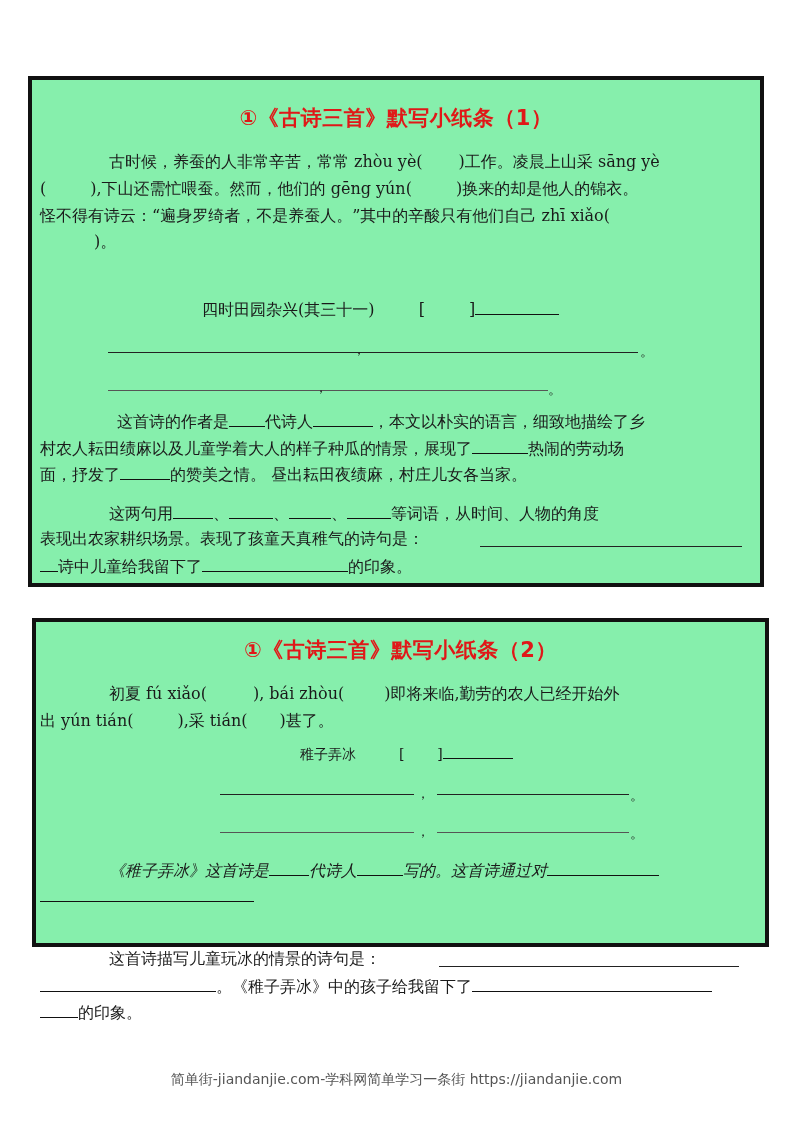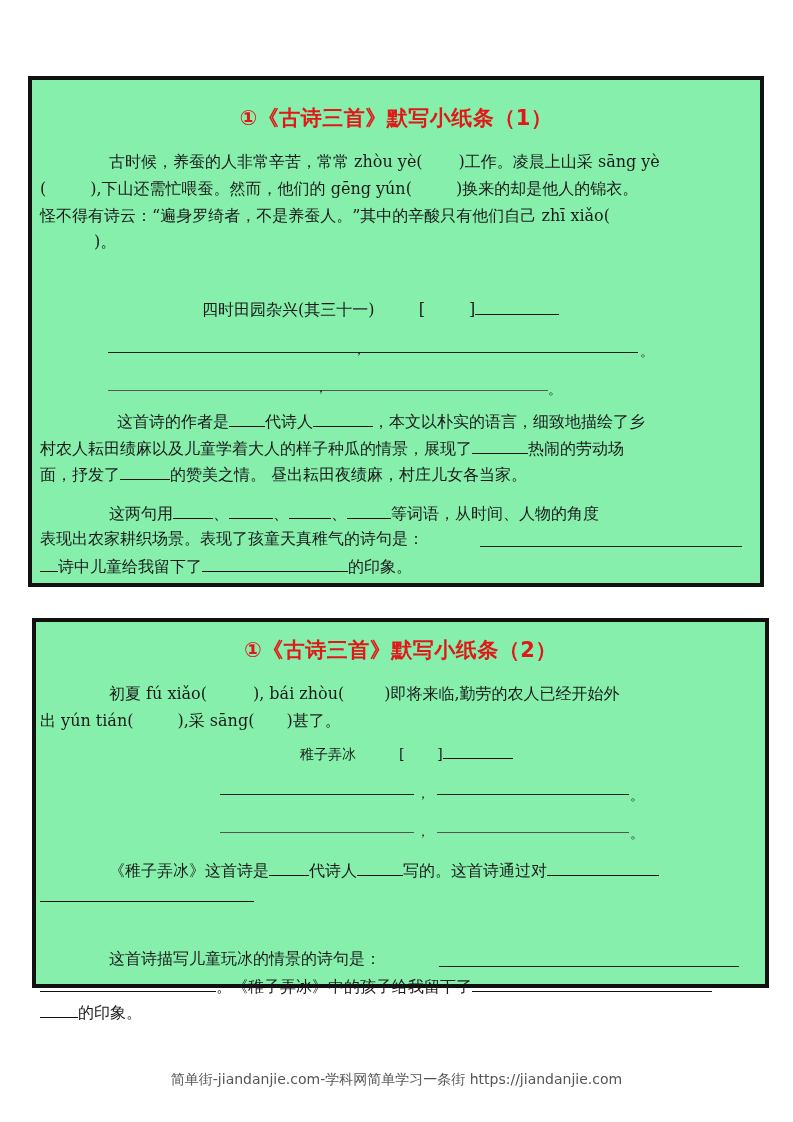--- a/index.html
+++ b/index.html
@@ -1,20 +1,20 @@
 <!DOCTYPE html>
 <html><head>
   <meta charset="utf-8">
   <style>
     html, body { margin: 0; padding: 0; background: #ffffff; }
     body { width: 793px; height: 1122px; position: relative; overflow: hidden;
            font-family: "DejaVu Serif", "Liberation Serif", serif; color: #1a1a1a; }
     .card { position: absolute; border: 4px solid #111111; background: #86efac; box-sizing: border-box; }
     #card1 { left: 28px; top: 76px; width: 736px; height: 511px; }
-    #card2 { left: 32px; top: 618px; width: 737px; height: 370px; }
+    #card2 { left: 32px; top: 618px; width: 737px; height: 329px; }
     .title { position: absolute; left: 0; right: 0; text-align: center;
              font-family: "DejaVu Sans", "Liberation Sans", sans-serif; font-weight: bold;
              font-size: 21px; color: #e01818; letter-spacing: 0.5px; white-space: nowrap; }
     .line { position: absolute; font-size: 16px; line-height: 20px; white-space: nowrap; }
     .blank { display: inline-block; border-bottom: 1px solid #111; height: 16px; vertical-align: baseline; }
     .rule { position: absolute; height: 0; border-top: 1px solid #222; }
     .punct { position: absolute; font-size: 14px; line-height: 14px; }
     .paren { display: inline-block; }
     .footer { position: absolute; left: 0; right: 0; top: 1071px; text-align: center;
               font-family: "DejaVu Sans", "Liberation Sans", sans-serif; font-size: 14px; color: #555; }
@@ -72,42 +72,42 @@
   </div>
 </div>
 
 <div id="card2" class="card">
   <div class="title" style="top:14px;">①《古诗三首》默写小纸条（2）</div>
 
   <div class="line" style="left:73px; top:62px;">
     <span>初夏 fú xiǎo(</span><span class="paren" style="width:46px;"></span><span>), bái zhòu(</span><span class="paren" style="width:40px;"></span><span>)即将来临,勤劳的农人已经开始外</span>
   </div>
   <div class="line" style="left:4px; top:89px;">
-    <span>出 yún tián(</span><span class="paren" style="width:44px;"></span><span>),采 sāng(</span><span class="paren" style="width:32px;"></span><span>)甚了。</span>
+    <span>出 yún tián(</span><span class="paren" style="width:44px;"></span><span>),采 tián(</span><span class="paren" style="width:32px;"></span><span>)甚了。</span>
   </div>
 
   <div class="line" style="left:264px; top:122px; font-size:14px;">
     <span>稚子弄冰</span>
     <span style="display:inline-block; width:34px;"></span>
     <span>[</span>
     <span class="paren" style="width:24px;"></span>
     <span>]</span><span class="blank" style="width:70px; height:14px;"></span>
   </div>
 
   <div class="rule" style="left:184px; top:172px; width:194px; border-top-width:1.5px;"></div>
   <div class="punct" style="left:380px; top:164px;">，</div>
   <div class="rule" style="left:401px; top:172px; width:192px; border-top-width:1.5px;"></div>
   <div class="punct" style="left:594px; top:166px;">。</div>
 
   <div class="rule" style="left:184px; top:210px; width:194px; border-top-width:1.5px; border-color:#555;"></div>
   <div class="punct" style="left:380px; top:202px;">，</div>
   <div class="rule" style="left:401px; top:210px; width:192px; border-top-width:1.5px; border-color:#555;"></div>
   <div class="punct" style="left:594px; top:204px;">。</div>
 
-  <div class="line" style="left:73px; top:237px;">
+  <div class="line" style="left:73px; top:237px;font-style:italic;">
     <span>《稚子弄冰》这首诗是</span><span class="blank" style="width:40px;"></span><span>代诗人</span><span class="blank" style="width:46px;"></span><span>写的。这首诗通过对</span><span class="blank" style="width:112px;"></span>
   </div>
   <div class="line" style="left:4px; top:263px;">
     <span class="blank" style="width:124px;"></span><span class="blank" style="width:90px;"></span>
   </div>
 
   <div class="line" style="left:73px; top:327px;">
     <span>这首诗描写儿童玩冰的情景的诗句是：</span>
   </div>
   <div class="rule" style="left:403px; top:344px; width:300px;"></div>

